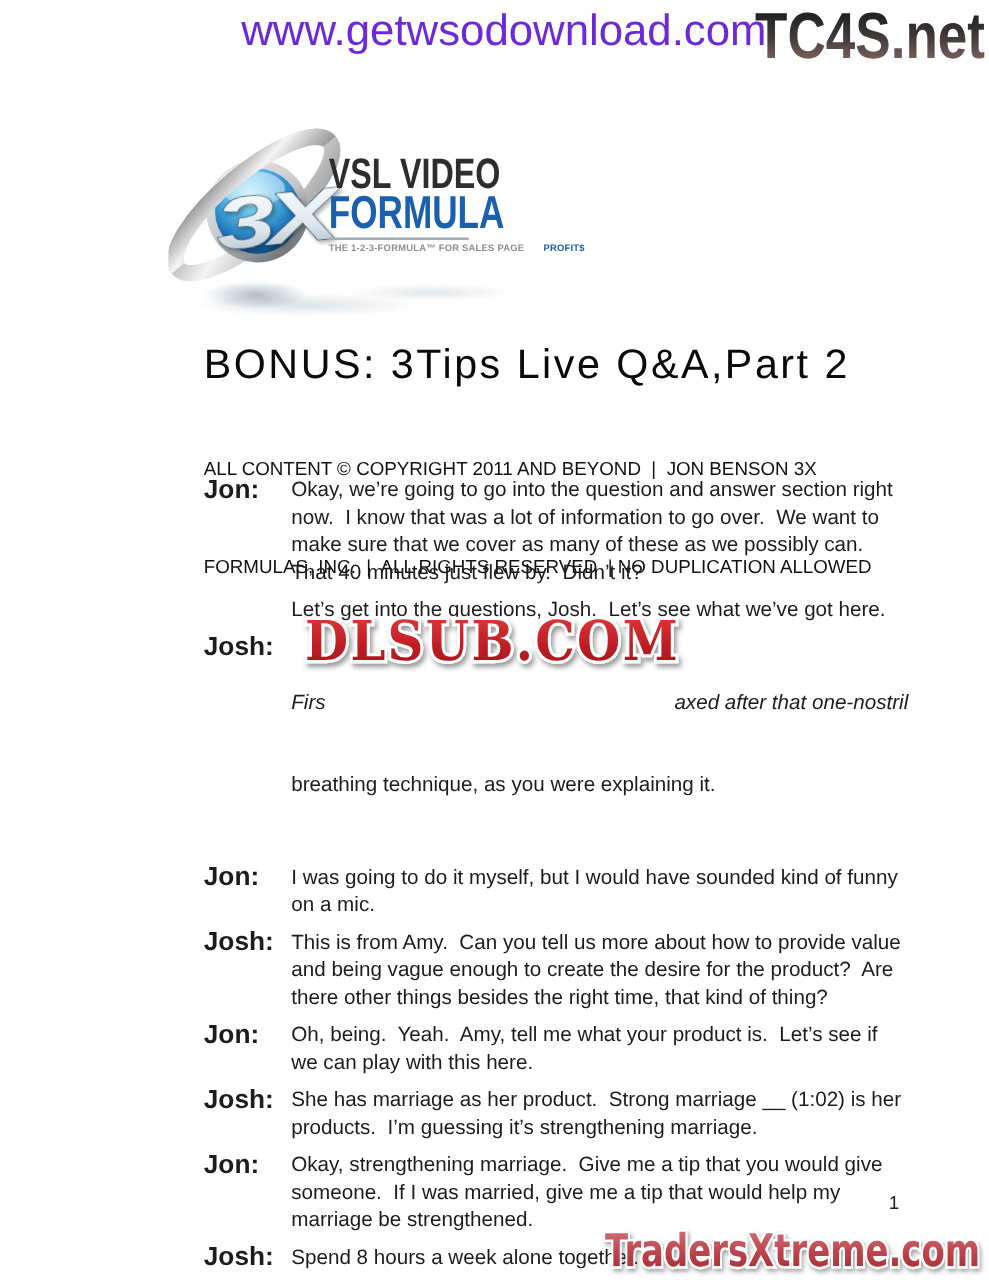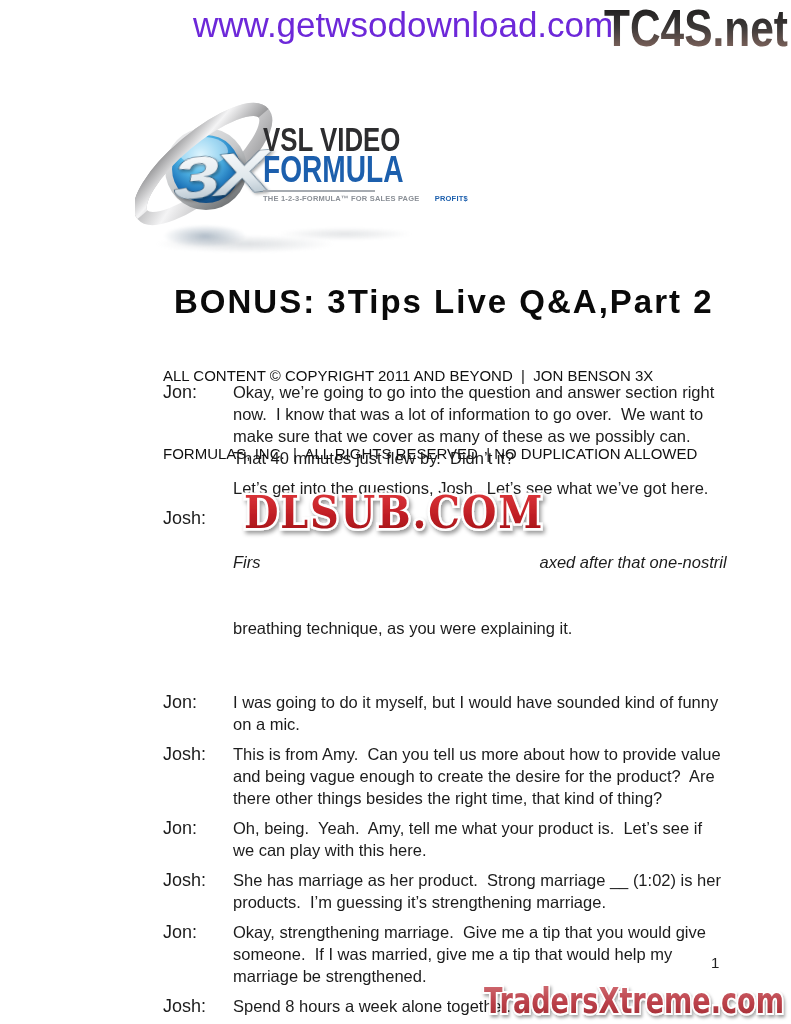--- a/index.html
+++ b/index.html
@@ -34,31 +34,31 @@
   .logo-reflection{
     position:absolute;left:0px;top:128px;width:330px;height:48px;
     background:
       radial-gradient(ellipse 60px 16px at 70px 12px, rgba(50,80,110,0.38), transparent 70%),
       radial-gradient(ellipse 120px 12px at 110px 20px, rgba(120,130,140,0.25), transparent 75%),
       radial-gradient(ellipse 90px 9px at 210px 10px, rgba(100,110,120,0.18), transparent 75%);
     filter:blur(1px);
   }
   
   .doc-title{
-    position:absolute;left:163px;top:272px;margin:11px;
-    font-size:33px;font-weight:bold;color:#0a0a0a;letter-spacing:2px;white-space:nowrap;
+    position:absolute;left:163px;top:272px;margin:0;
+    font-size:33px;font-weight:normal;color:#0a0a0a;letter-spacing:2px;white-space:nowrap;
   }
   .copyright{
     position:absolute;left:163px;top:311px;
     font-size:15px;color:#111;line-height:26px;white-space:pre;
   }
   
   .transcript{position:absolute;left:163px;top:381px;width:562px;}
   .row{display:flex;margin-bottom:8px;}
-  .spk{width:70px;flex:0 0 70px;font-weight:normal;font-size:18px;line-height:22px;color:#1c1c1c;}
+  .spk{width:70px;flex:0 0 70px;font-weight:bold;font-size:21px;line-height:22px;color:#1c1c1c;}
   .txt{width:492px;flex:0 0 492px;font-size:16.5px;line-height:22px;color:#1c1c1c;white-space:pre-wrap;}
   .obscured-line{white-space:nowrap;font-style:italic;}
   .wm-gap{display:inline-block;width:279px;}
   
   .watermark{position:absolute;left:236px;top:490px;}
   
   .page-number{position:absolute;left:711px;top:954px;font-size:15px;color:#222;}
   .footer-brand{position:absolute;left:476px;top:979px;}
 </style>
 </head>

